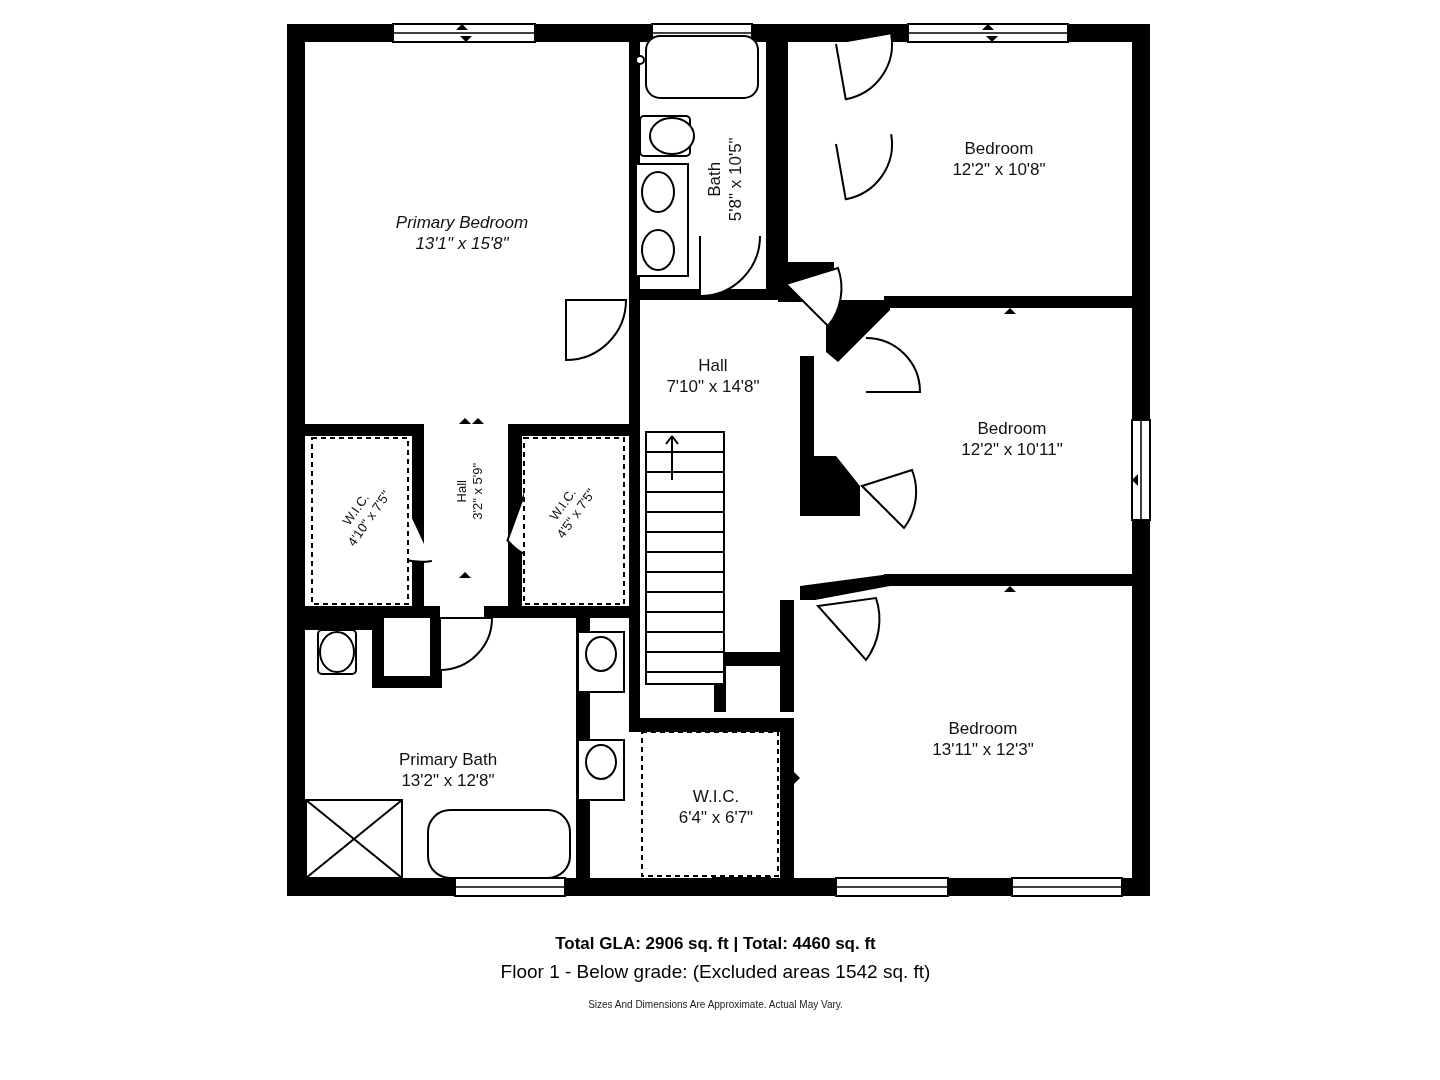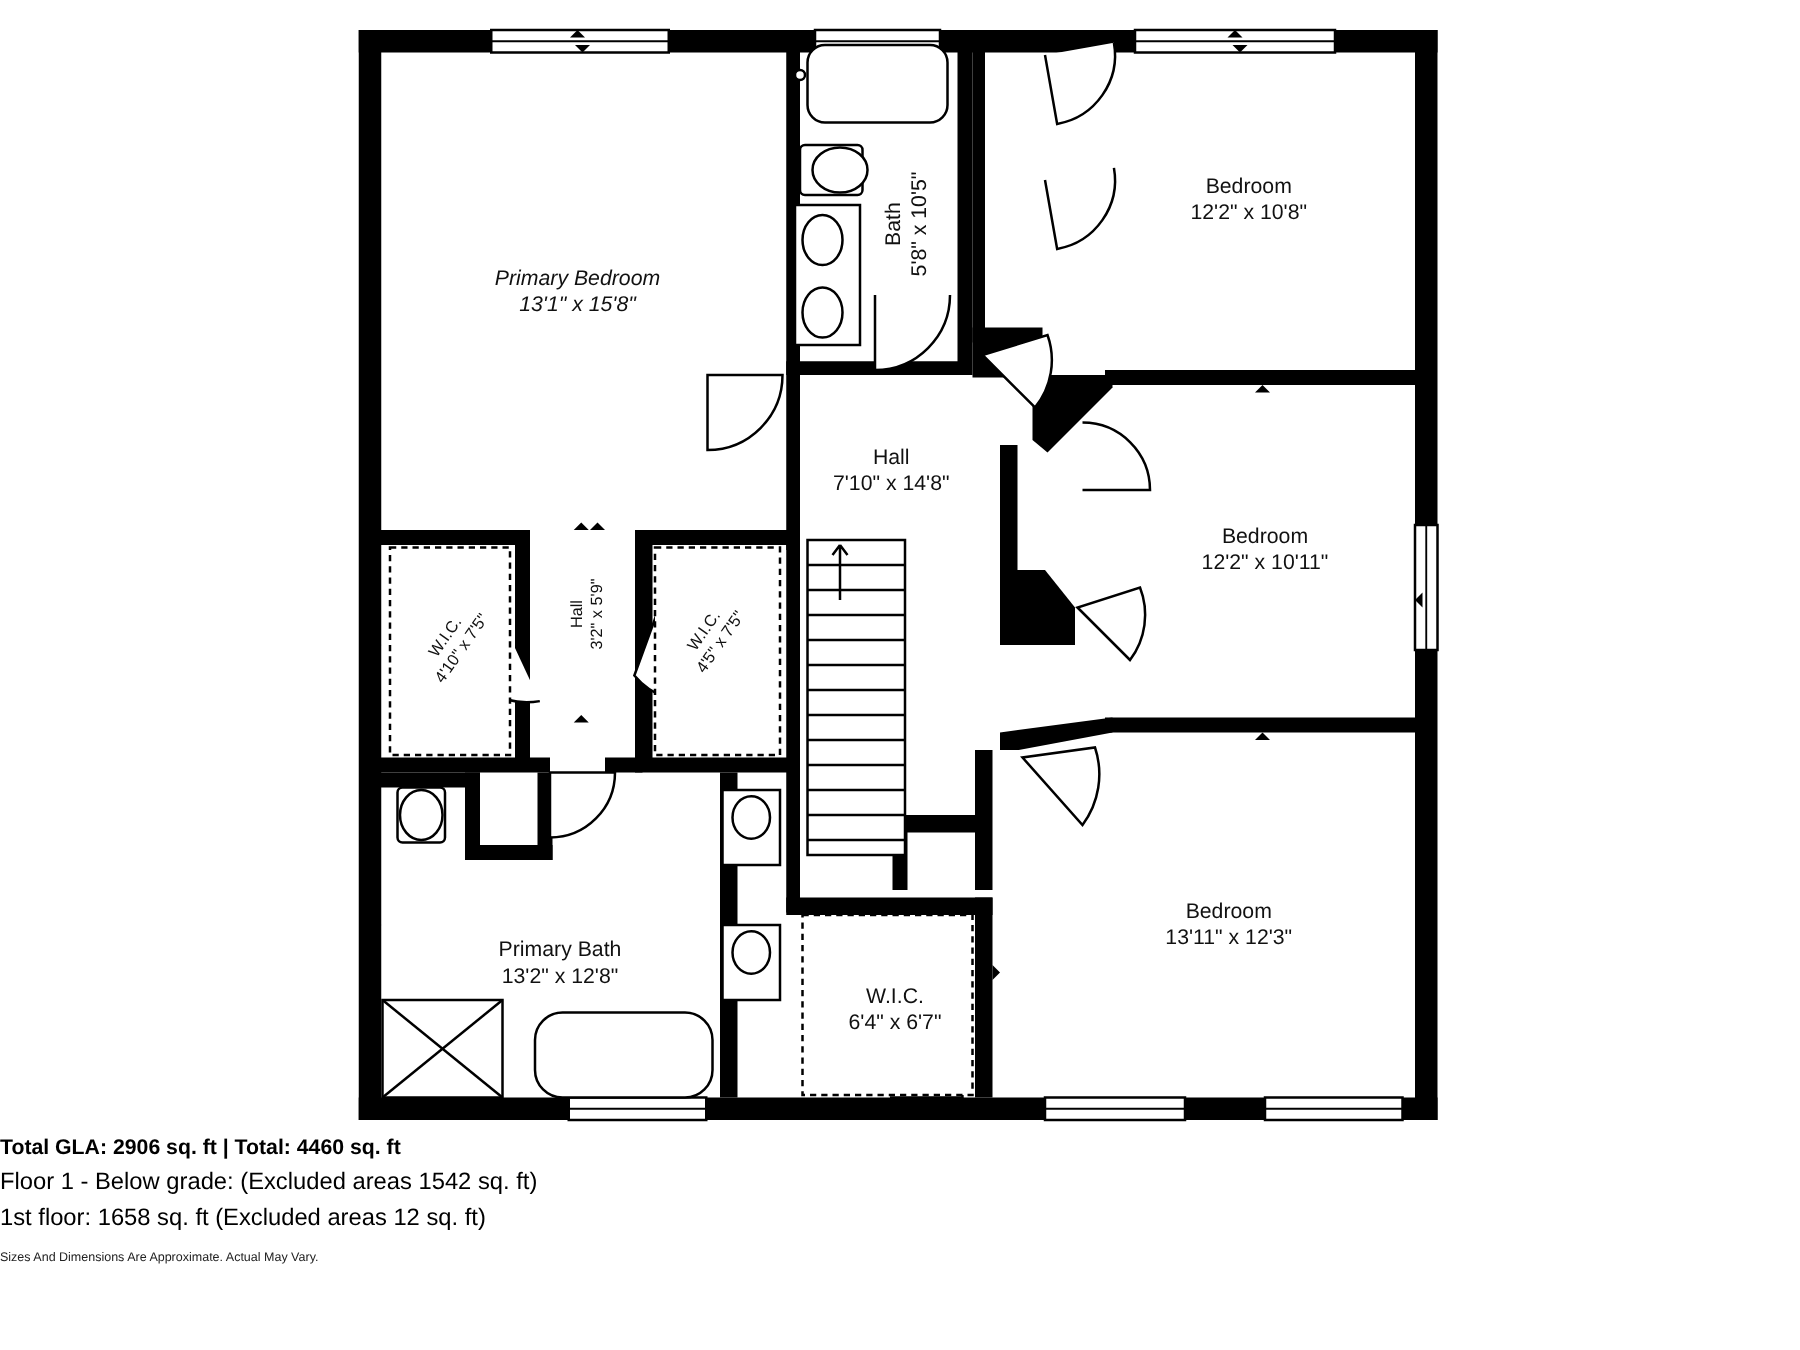--- a/index.html
+++ b/index.html
@@ -34,23 +34,23 @@
   }
   .room-label .dim {
     display: block;
     font-size: 17px;
   }
   .room-label.small .name { font-size: 13px; }
   .room-label.small .dim { font-size: 13px; }
   #footer {
     position: absolute;
     left: 0;
-    top: 908px;
+    top: 934px;
     width: 1431px;
-    text-align: left;
+    text-align: center;
   }
   #footer .total {
     font-size: 17px;
     font-weight: bold;
     margin-bottom: 4px;
   }
   #footer .line {
     font-size: 19px;
     line-height: 1.5;
   }
@@ -284,15 +284,14 @@
     </div>
     <div class="room-label" style="left: 873px; top: 718px; width: 220px;">
       <span class="name">Bedroom</span>
       <span class="dim">13'11" x 12'3"</span>
     </div>
   </div>
 
 <div id="footer">
   <div class="total">Total GLA: 2906 sq. ft | Total: 4460 sq. ft</div>
   <div class="line">Floor 1 - Below grade: (Excluded areas 1542 sq. ft)</div>
-  <div class="line">1st floor: 1658 sq. ft (Excluded areas 12 sq. ft)</div>
   <div class="disclaimer">Sizes And Dimensions Are Approximate. Actual May Vary.</div>
 </div>
 
 </body></html>

